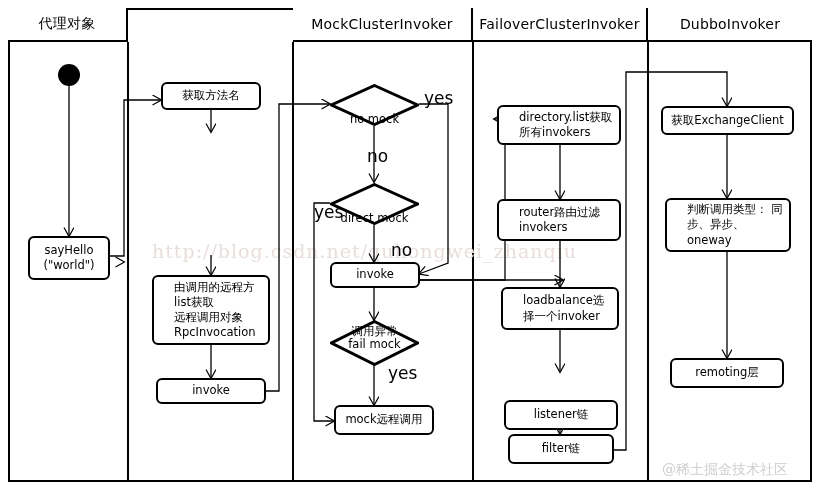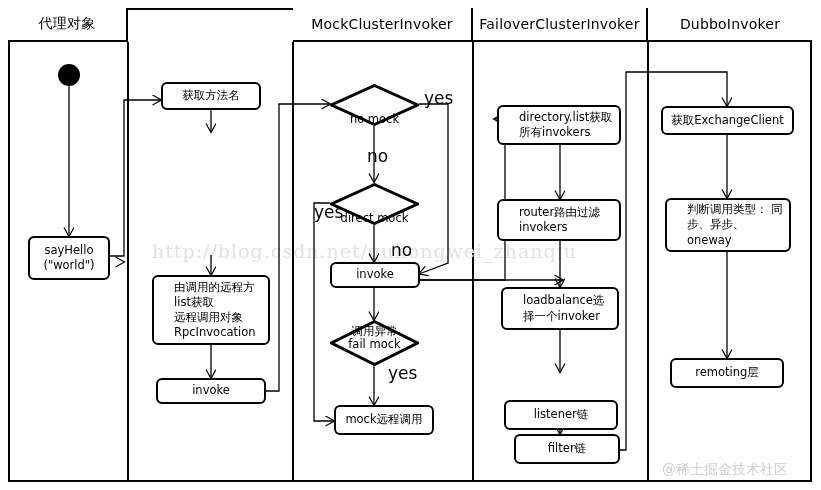--- a/index.html
+++ b/index.html
@@ -191,21 +191,21 @@
     <span>router路由过滤
 invokers</span>
   </div>
   <div class="node left" style="left:501px;top:287px;width:118px;height:43px;">
     <span>loadbalance选
 择一个invoker</span>
   </div>
   <div class="node" style="left:504px;top:372px;width:114px;height:30px;margin-top:28px;">
     <span>listener链</span>
   </div>
-  <div class="node" style="left:508px;top:434px;width:106px;height:30px;margin-left:6px;">
+  <div class="node" style="left:508px;top:434px;width:106px;height:30px;">
     <span>filter链</span>
   </div>
 
   <div class="node" style="left:661px;top:106px;width:133px;height:29px;">
     <span>获取ExchangeClient</span>
   </div>
   <div class="node left" style="left:665px;top:198px;width:126px;height:54px;">
     <span>判断调用类型： 同
 步、异步、oneway</span>
   </div>

